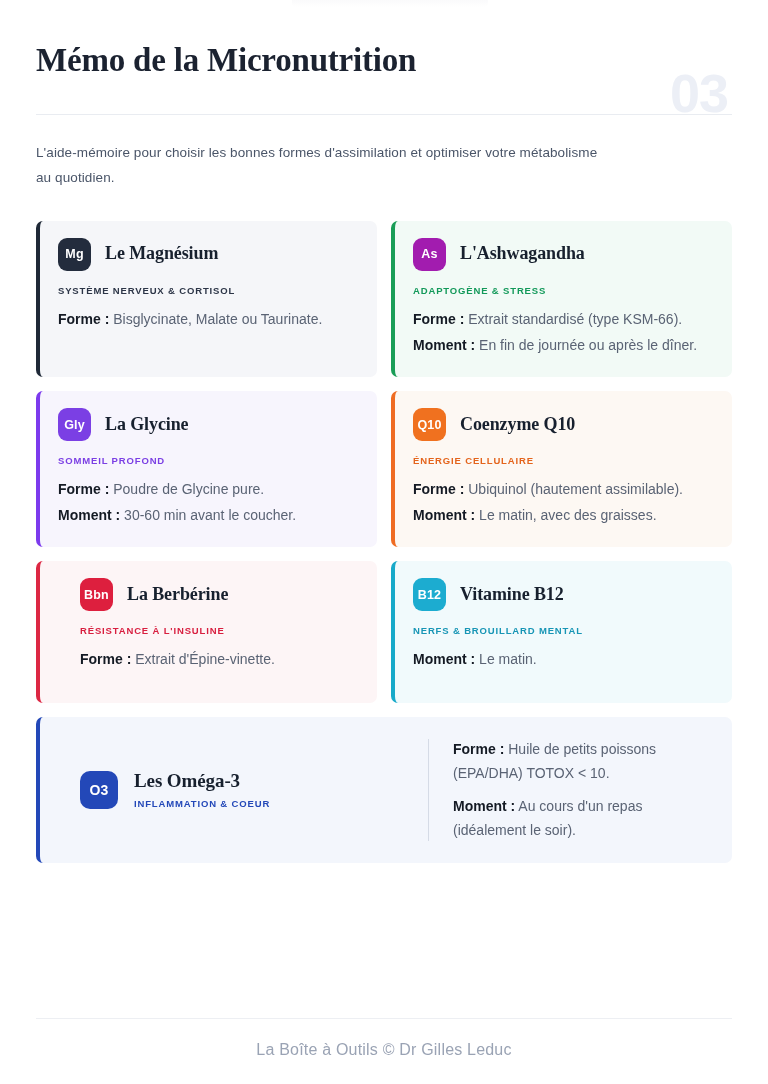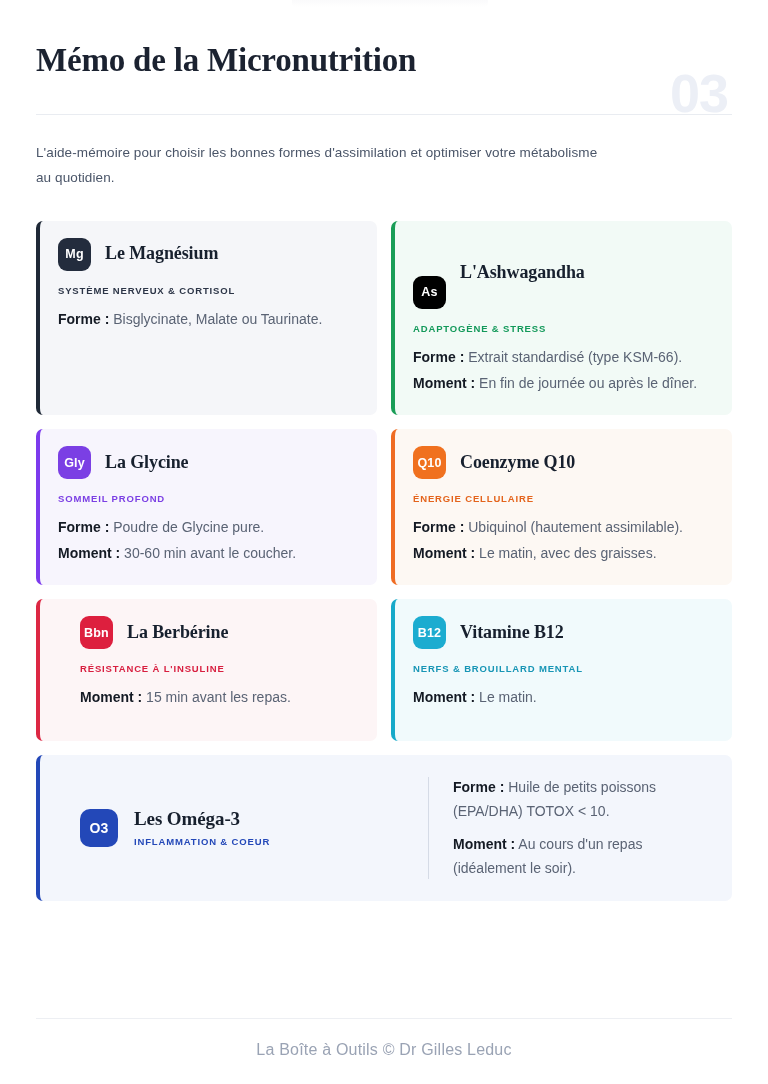--- a/index.html
+++ b/index.html
@@ -217,21 +217,21 @@
         <span class="card-title">Le Magnésium</span>
       </div>
       <div class="tagline" style="color: rgb(44, 53, 71);">SYSTÈME NERVEUX &amp; CORTISOL</div>
       <div class="rows">
         <div class="row"><span class="lab">Forme :</span> <span>Bisglycinate, Malate ou Taurinate.</span></div>
       </div>
     </div>
 
     <div class="card" style="border-left-color: rgb(26, 157, 87); background: rgb(242, 250, 246);">
       <div class="card-head">
-        <span class="badge" style="background: #000000; margin-top: 38px;">As</span>
+        <span class="badge" style="background: #a21caf;">As</span>
         <span class="card-title">L'Ashwagandha</span>
       </div>
       <div class="tagline" style="color: rgb(19, 153, 90);">ADAPTOGÈNE &amp; STRESS</div>
       <div class="rows">
         <div class="row"><span class="lab">Forme :</span> <span>Extrait standardisé (type KSM-66).</span></div>
         <div class="row"><span class="lab">Moment :</span> <span>En fin de journée ou après le dîner.</span></div>
       </div>
     </div>
 
     <div class="card" style="border-left-color: rgb(124, 58, 237); background: rgb(247, 245, 253);">
@@ -258,21 +258,21 @@
       </div>
     </div>
 
     <div class="card" style="border-left-color: rgb(220, 39, 67); background: rgb(253, 245, 246); padding-left: 40px;">
       <div class="card-head">
         <span class="badge" style="background: rgb(221, 31, 62);">Bbn</span>
         <span class="card-title">La Berbérine</span>
       </div>
       <div class="tagline" style="color: rgb(216, 30, 63);">RÉSISTANCE À L'INSULINE</div>
       <div class="rows">
-        <div class="row"><span class="lab">Moment :</span> <span>15 min avant les repas.</span></div>
+        <div class="row"><span class="lab">Forme :</span> <span>Extrait d'Épine-vinette.</span></div>
       </div>
     </div>
 
     <div class="card" style="border-left-color: rgb(23, 169, 201); background: rgb(241, 250, 252);">
       <div class="card-head">
         <span class="badge" style="background: rgb(28, 172, 208);">B12</span>
         <span class="card-title">Vitamine B12</span>
       </div>
       <div class="tagline" style="color: rgb(23, 149, 181);">NERFS &amp; BROUILLARD MENTAL</div>
       <div class="rows">

